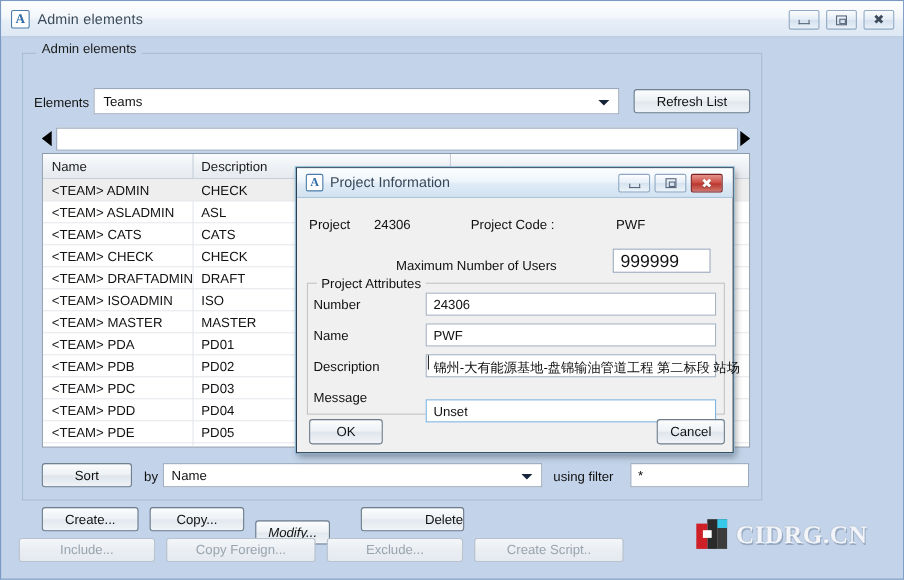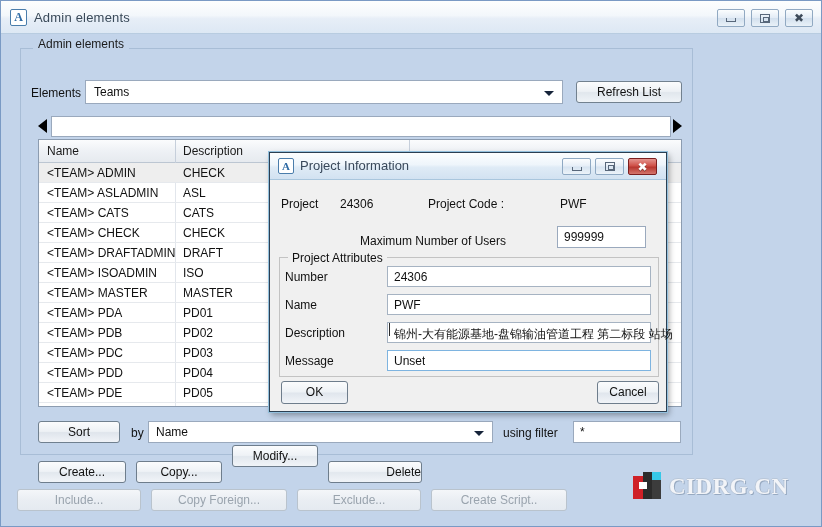--- a/index.html
+++ b/index.html
@@ -231,21 +231,21 @@
     text-align: center; line-height: 20px; font-size: 12px;
     color: #111;
   }
   .act-btn.disabled {
     border: 1px solid #b9c3cd;
     background: linear-gradient(to bottom, #f4f6f9, #eaeef3 50%, #e5eaf0 100%);
     color: #9aa4ae;
   }
   #b-create   { left: 37px;  top: 460px; width: 88px; }
   #b-copy     { left: 135px; top: 460px; width: 86px; }
-  #b-modify   { left: 231px; top: 444px; width: 86px; }
+  #b-modify   { left: 231px; top: 472px; width: 68px; font-style: italic; }
   #b-delete   { left: 327px; top: 460px; width: 94px; text-align: right; }
   #b-include      { left: 16px;  top: 488px; width: 124px; }
   #b-copyforeign  { left: 150px; top: 488px; width: 136px; }
   #b-exclude      { left: 296px; top: 488px; width: 124px; }
   #b-createscript { left: 430px; top: 488px; width: 136px; }
 
   
   #logo {
     position: absolute; left: 632px; top: 469px;
     width: 150px; height: 32px;
@@ -333,21 +333,21 @@
   #dlg-lbl-project   { position: absolute; left: 11px; top: 44px; font-size: 12px; }
   #dlg-val-project   { position: absolute; left: 70px; top: 44px; font-size: 12px; }
   #dlg-lbl-code      { position: absolute; left: 158px; top: 44px; font-size: 12px; }
   #dlg-val-code      { position: absolute; left: 290px; top: 44px; font-size: 12px; }
   #dlg-lbl-maxusers  { position: absolute; left: 90px; top: 81px; font-size: 12px; }
   #dlg-maxusers-input{
     position: absolute; left: 287px; top: 73px;
     width: 89px; height: 22px;
     background: #ffffff; border: 1px solid #9aa9bd;
   }
-  #dlg-maxusers-input .val { position: absolute; left: 6px; top: 3px; font-size: 12px; }
+  #dlg-maxusers-input .val { position: absolute; left: 6px; top: 3px; font-size: 16px; }
 
   #attrs-group {
     position: absolute; left: 9px; top: 104px;
     width: 380px; height: 120px;
     border: 1px solid #c3c3c3;
   }
   #attrs-group-label {
     position: absolute; left: 18px; top: 98px;
     background: #f0f0f0; padding: 0 4px;
     font-size: 12px;
@@ -361,21 +361,21 @@
   .attr-input .val { position: absolute; left: 6px; top: 3px; font-size: 12px; white-space: nowrap; overflow: hidden; }
   .attr-input.focused { border: 1px solid #7eb4e0; }
 
   #row-number-lbl { top: 117px; text-align: right; }
   #row-number-in  { top: 113px; }
   #row-name-lbl   { top: 145px; }
   #row-name-in    { top: 141px; }
   #row-desc-lbl   { top: 173px; }
   #row-desc-in    { top: 169px; }
   #row-msg-lbl    { top: 201px; }
-  #row-msg-in     { top: 197px; }
+  #row-msg-in     { top: 210px; }
 
   .caret {
     display: inline-block;
     width: 1px; height: 13px;
     background: #2b2b2b;
     vertical-align: -2px;
     margin-left: 1px;
   }
 
   .dlg-btn {

